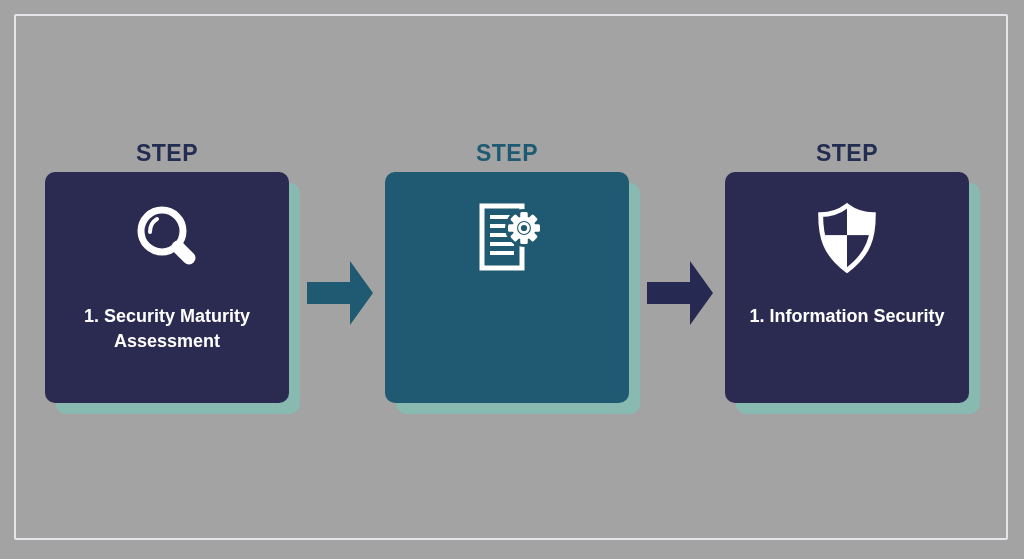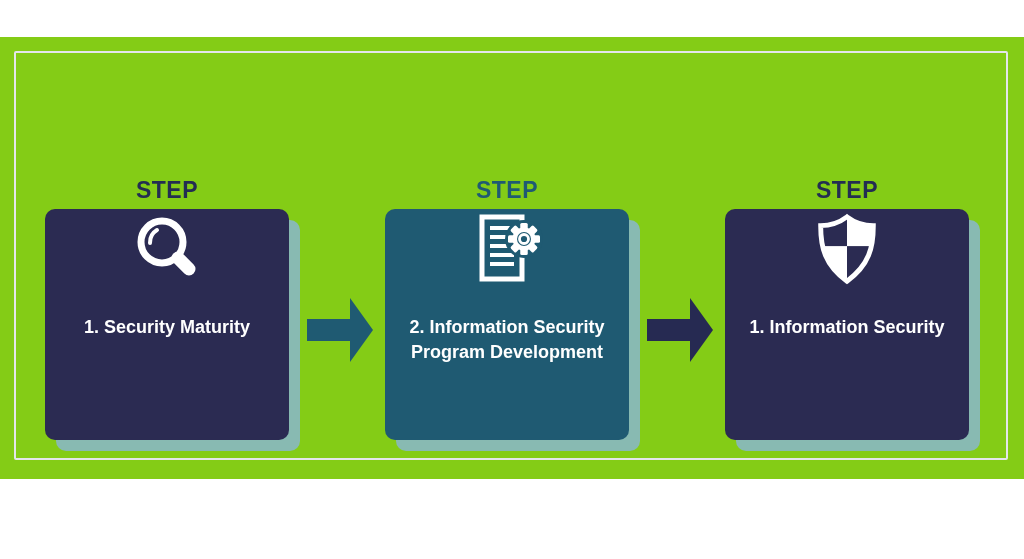--- a/index.html
+++ b/index.html
@@ -1,23 +1,22 @@
 <!DOCTYPE html>
 <html><head>
 <meta charset="utf-8">
 <style>
   html, body { margin: 0; padding: 0; background: #ffffff; }
   .canvas {
     position: relative;
     width: 1024px;
-    height: 442px;
-    background: #84cc16;
+    height: 559px;
+    background: #a3a3a3;
     overflow: hidden;
     font-family: "Liberation Sans", sans-serif;
-    margin-top: 37px;
   }
   .frame {
     position: absolute;
     left: 14px; top: 14px; right: 16px; bottom: 19px;
     border: 2px solid #e4e6ea;
     border-radius: 2px;
     pointer-events: none;
   }
   .step {
     position: absolute;
@@ -39,20 +38,21 @@
     position: relative;
     width: 244px;
     height: 231px;
     border-radius: 10px;
     background: var(--box-color);
     box-shadow: 11px 11px 0 0 var(--shadow-color);
     display: flex;
     flex-direction: column;
     align-items: center;
     box-sizing: border-box;
+    padding-top: 26px;
   }
   .icon-wrap {
     height: 82px;
     display: flex;
     align-items: center;
     justify-content: center;
   }
   .box-title {
     margin-top: 24px;
     color: #ffffff;
@@ -80,20 +80,21 @@
     <div class="step-box" style="--box-color: #2b2b52; --shadow-color: #88bab2;">
       <div class="icon-wrap">
         <svg width="82" height="82" viewBox="0 0 82 82">
           <circle cx="36" cy="33" r="21" fill="none" stroke="#ffffff" stroke-width="7"></circle>
           <path d="M24 34 A 14.5 14.5 0 0 1 31 21" fill="none" stroke="#ffffff" stroke-width="4" stroke-linecap="round"></path>
           <line x1="52" y1="49" x2="63" y2="60" stroke="#ffffff" stroke-width="13" stroke-linecap="round"></line>
         </svg>
       </div>
       <div class="box-title">
         <div>1. Security Maturity</div>
+        <div>Assessment</div>
       </div>
     </div>
   </div>
 
   <svg class="arrow arrow-1" viewBox="0 0 68 68" style="color: rgb(31, 90, 114);">
     <polygon points="0,23 43,23 43,2 66,34 43,66 43,45 0,45" fill="currentColor"></polygon>
   </svg>
 
   <div class="step step-2">
     <div class="step-label" style="color: rgb(31, 90, 115);">STEP</div>
@@ -115,24 +116,20 @@
               <rect x="-3.75" y="-16" width="7.5" height="32" rx="1.5" transform="rotate(45)"></rect>
               <rect x="-3.75" y="-16" width="7.5" height="32" rx="1.5" transform="rotate(90)"></rect>
               <rect x="-3.75" y="-16" width="7.5" height="32" rx="1.5" transform="rotate(135)"></rect>
             </g>
             <circle r="11.5" fill="#ffffff"></circle>
             <circle r="7" style="fill:var(--box-color)"></circle>
             <circle r="4.5" fill="none" stroke="#ffffff" stroke-width="2.8"></circle>
           </g>
         </svg>
       </div>
-      <div class="box-title">
-        <div>2. Information Security</div>
-        <div>Program Development</div>
-      </div>
     </div>
   </div>
 
   <svg class="arrow arrow-2" viewBox="0 0 68 68" style="color: rgb(38, 42, 82);">
     <polygon points="0,23 43,23 43,2 66,34 43,66 43,45 0,45" fill="currentColor"></polygon>
   </svg>
 
   <div class="step step-3">
     <div class="step-label" style="color: rgb(35, 45, 82);">STEP</div>
     <div class="step-box" style="--box-color: #2b2b52; --shadow-color: #88bab2;">

